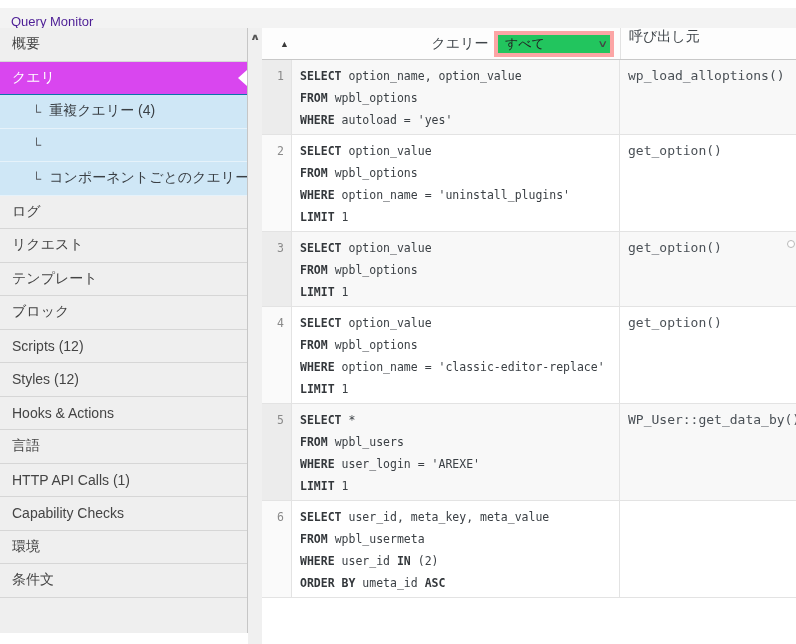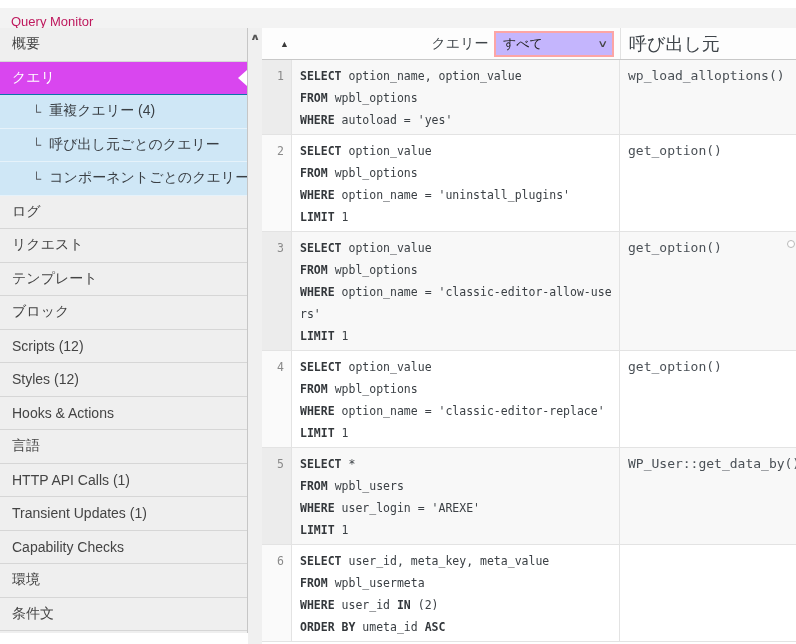--- a/index.html
+++ b/index.html
@@ -6,21 +6,21 @@
   body{
     width:796px;height:644px;position:relative;overflow:hidden;background:#fff;
     font-family:"Liberation Sans","DejaVu Sans",sans-serif;
     -webkit-font-smoothing:antialiased;
   }
   
   .topbar{
     position:absolute;top:8px;left:0;width:796px;height:27px;
     background:#f3f3f3;border-bottom:1px solid #c9c9c9;
     display:flex;align-items:center;padding-left:11px;box-sizing:border-box;
-    font-size:13px;color:#be185d;
+    font-size:13px;color:#4c1d95;
   }
   
   .sidebar{
     position:absolute;top:28px;left:0;width:248px;bottom:11px;
     background:#efefef;border-right:1px solid #c6c6c6;box-sizing:border-box;
   }
   .sb-item{
     height:33.5px;box-sizing:border-box;display:flex;align-items:center;
     padding-left:12px;font-size:14px;color:#444;cursor:pointer;
     border-bottom:1px solid #d6d6d6;background:#efefef;position:relative;
@@ -49,26 +49,26 @@
     background:#fff;overflow:hidden;
   }
   .thead{
     height:32px;box-sizing:border-box;border-bottom:1px solid #c8c8c8;
     display:grid;grid-template-columns:30px 328px 1fr;align-items:center;
     background:#fdfdfd;
   }
   .th-sort{text-align:right;padding-right:3px;font-size:9px;color:#3a3a3a;cursor:pointer;}
   .th-query{padding-left:8px;font-size:14px;color:#3f454a;position:relative;height:100%;
     display:flex;align-items:center;box-sizing:border-box;justify-content:center;}
-  .th-caller{padding-left:8px;font-size:18px;color:#3f454a;height:100%;
-    display:flex;align-items:center;box-sizing:border-box;border-left:1px solid #e2e2e2;}
+  .th-caller{padding-left:8px;font-size:14px;color:#3f454a;height:100%;
+    display:flex;align-items:flex-start;box-sizing:border-box;border-left:1px solid #e2e2e2;}
   .selectwrap{position:absolute;right:6px;top:50%;transform:translateY(-50%);width:120px;height:26px;}
   .selectwrap select{
     appearance:none;-webkit-appearance:none;-moz-appearance:none;
-    width:100%;height:100%;border:2px solid #fca5a5;border-radius:0;background:#c4b5fd;
+    width:100%;height:100%;border:4px solid #fca5a5;border-radius:0;background:#22c55e;
     font-size:13px;color:#222;padding:0 24px 0 7px;box-sizing:border-box;
     font-family:Liberation Serif, serif;
   }
   .selectwrap .chev{
     position:absolute;right:8px;top:50%;transform:translateY(-54%) scaleX(1.5);
     font-size:10px;color:#444;pointer-events:none;
   }
   
   .qrow{display:grid;grid-template-columns:30px 328px 1fr;border-bottom:1px solid #e3e3e3;}
   .c-num{
@@ -112,21 +112,20 @@
     </div>
     <div class="sb-item active">
       <span>クエリ</span>
     </div>
     <div class="sb-item sub">
       <span class="branch">└</span>
       <span>重複クエリー (4)</span>
     </div>
     <div class="sb-item sub">
       <span class="branch">└</span>
-      <span>呼び出し元ごとのクエリー</span>
     </div>
     <div class="sb-item sub">
       <span class="branch">└</span>
       <span>コンポーネントごとのクエリー</span>
     </div>
     <div class="sb-item">
       <span>ログ</span>
     </div>
     <div class="sb-item">
       <span>リクエスト</span>
@@ -144,23 +143,20 @@
       <span>Styles (12)</span>
     </div>
     <div class="sb-item">
       <span>Hooks &amp; Actions</span>
     </div>
     <div class="sb-item">
       <span>言語</span>
     </div>
     <div class="sb-item">
       <span>HTTP API Calls (1)</span>
-    </div>
-    <div class="sb-item">
-      <span>Transient Updates (1)</span>
     </div>
     <div class="sb-item">
       <span>Capability Checks</span>
     </div>
     <div class="sb-item">
       <span>環境</span>
     </div>
     <div class="sb-item">
       <span>条件文</span>
     </div>
@@ -206,21 +202,20 @@
           <div class="sqlline"><b>WHERE</b><span> option_name = 'uninstall_plugins'</span></div>
           <div class="sqlline"><b>LIMIT</b><span> 1</span></div>
         </div>
         <div class="c-caller">get_option()</div>
       </div>
       <div class="qrow odd">
         <div class="c-num">3</div>
         <div class="c-sql">
           <div class="sqlline"><b>SELECT</b><span> option_value</span></div>
           <div class="sqlline"><b>FROM</b><span> wpbl_options</span></div>
-          <div class="sqlline"><b>WHERE</b><span> option_name = 'classic-editor-allow-users'</span></div>
           <div class="sqlline"><b>LIMIT</b><span> 1</span></div>
         </div>
         <div class="c-caller">get_option()</div>
       </div>
       <div class="qrow even">
         <div class="c-num">4</div>
         <div class="c-sql">
           <div class="sqlline"><b>SELECT</b><span> option_value</span></div>
           <div class="sqlline"><b>FROM</b><span> wpbl_options</span></div>
           <div class="sqlline"><b>WHERE</b><span> option_name = 'classic-editor-replace'</span></div>

